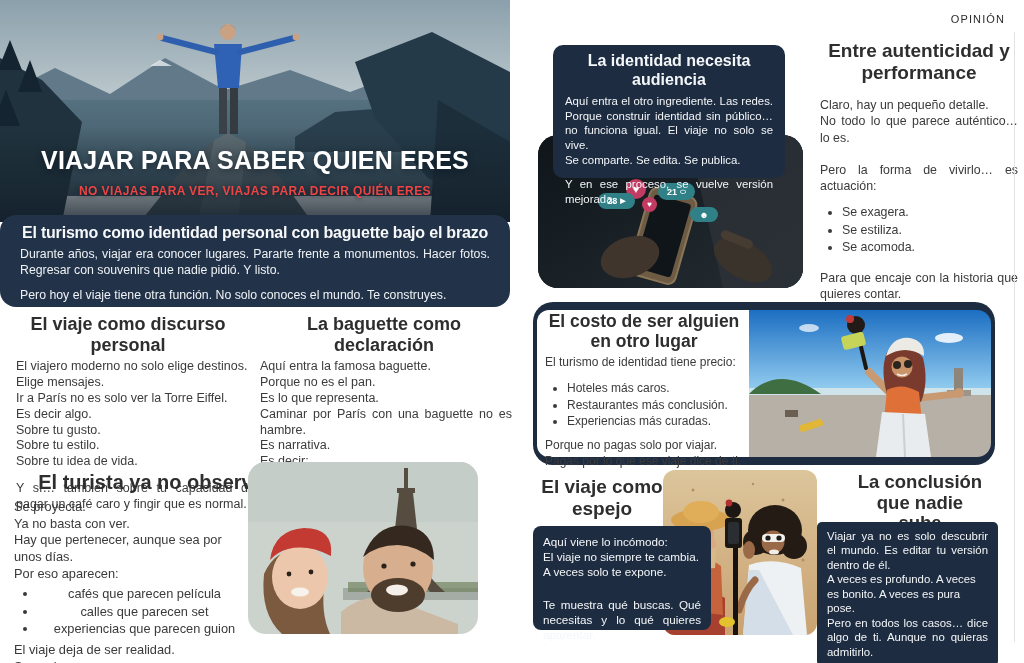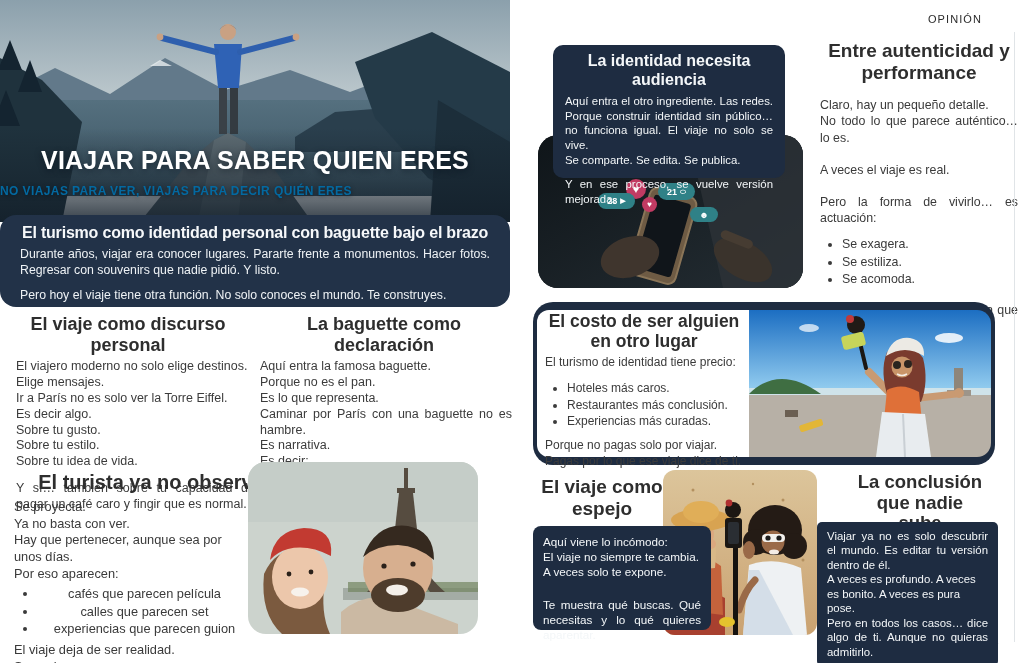--- a/index.html
+++ b/index.html
@@ -12,21 +12,21 @@
   .j{text-align:justify;}
   ul.blist{margin:4px 0 4px 0;padding-left:24px;}
   ul.blist li{margin:1px 0;text-align:center;}
   
   .navy{background:#1e2c41;color:#f3f6f8;}
   
   #hero{left:0;top:0;width:510px;height:222px;overflow:hidden;}
   #hero svg{display:block;}
   #hero-title{left:0;top:146px;width:510px;text-align:center;color:#fff;font-weight:800;
               font-size:25px;letter-spacing:.2px;text-shadow:0 2px 6px rgba(5,15,25,.55);z-index:2;}
-  #hero-sub{left:0;top:184px;width:510px;text-align:left;color:#0369a1;font-weight:700;
+  #hero-sub{left:0;top:184px;width:510px;text-align:center;color:#ef4444;font-weight:700;
             font-size:12px;letter-spacing:.4px;text-shadow:0 1px 4px rgba(5,15,25,.6);z-index:2;}
   
   #intro-band{left:0;top:215px;width:510px;height:92px;border-radius:16px;z-index:3;
               padding:9px 20px 0 20px;box-sizing:border-box;background:#223248;}
   #intro-band .ih{font-size:16px;font-weight:700;text-align:center;letter-spacing:-.2px;
                   white-space:nowrap;margin-bottom:4px;color:#f6f8fa;}
   #intro-band p{margin:0 0 9px 0;font-size:12.3px;line-height:1.32;color:#eef2f5;}
   
   #discurso-h{left:8px;top:314px;width:240px;font-size:18px;}
   #discurso-b{left:16px;top:359px;width:239px;}
@@ -34,21 +34,21 @@
   #baguette-h{left:262px;top:314px;width:244px;font-size:18px;}
   #baguette-b{left:260px;top:359px;width:252px;}
   #turista-h{left:0px;top:471px;width:250px;font-size:20px;padding-left:36px;}
   #turista-b{left:14px;top:499px;width:237px;font-size:12.8px;line-height:1.3;}
   
   .photo{overflow:hidden;}
   #paris-photo{left:248px;top:462px;width:230px;height:172px;border-radius:18px;}
   #identity-photo{left:538px;top:135px;width:265px;height:153px;border-radius:20px;z-index:1;background:#11171b;}
   #beach-photo{left:663px;top:470px;width:154px;height:165px;border-radius:12px;z-index:1;}
   
-  #kicker{left:905px;top:13px;width:100px;text-align:center;font-size:11px;letter-spacing:1.1px;
+  #kicker{left:905px;top:13px;width:100px;text-align:right;font-size:11px;letter-spacing:1.1px;
           color:#2b2b2b;font-weight:400;}
   #identity-box{left:553px;top:45px;width:232px;height:133px;border-radius:10px;z-index:3;
                 padding:7px 12px;box-sizing:border-box;}
   #identity-box .ih{font-size:16px;font-weight:700;text-align:center;line-height:1.18;margin-bottom:4px;}
   #identity-box p{margin:0;font-size:11.4px;line-height:1.3;}
   #identity-box .sp{margin-top:9px;}
   #autenticidad{left:820px;top:40px;width:198px;}
   #autenticidad .ah{font-size:19px;}
   #autenticidad p{margin:9px 0 0 0;font-size:12.4px;line-height:1.3;}
   #autenticidad ul{margin:10px 0 0 0;padding-left:22px;font-size:12.4px;line-height:1.42;}
@@ -246,21 +246,20 @@
     <div class="ih">La identidad necesita audiencia</div>
     <p class="j">Aquí entra el otro ingrediente. Las redes. Porque construir identidad sin público… no funciona igual. El viaje no solo se vive.</p>
     <p>Se comparte. Se edita. Se publica.</p>
     <p class="sp j">Y en ese proceso, se vuelve versión mejorada.</p>
   </div>
 
   <div id="autenticidad" class="abs">
     <div class="h-dark ah">Entre autenticidad y performance</div>
     <p style="margin-top:14px;">Claro, hay un pequeño detalle.</p>
     <p class="j" style="margin-top:0;">No todo lo que parece auténtico… lo es.</p>
-    <p style="margin-top:16px;">A veces el viaje es real.</p>
     <p class="j" style="margin-top:16px;">Pero la forma de vivirlo… es actuación:</p>
     <ul>
       <li>Se exagera.</li>
       <li>Se estiliza.</li>
       <li>Se acomoda.</li>
     </ul>
     <p class="j" style="margin-top:13px;">Para que encaje con la historia que quieres contar.</p>
   </div>
 
   <div id="costo-frame" class="abs navy">

